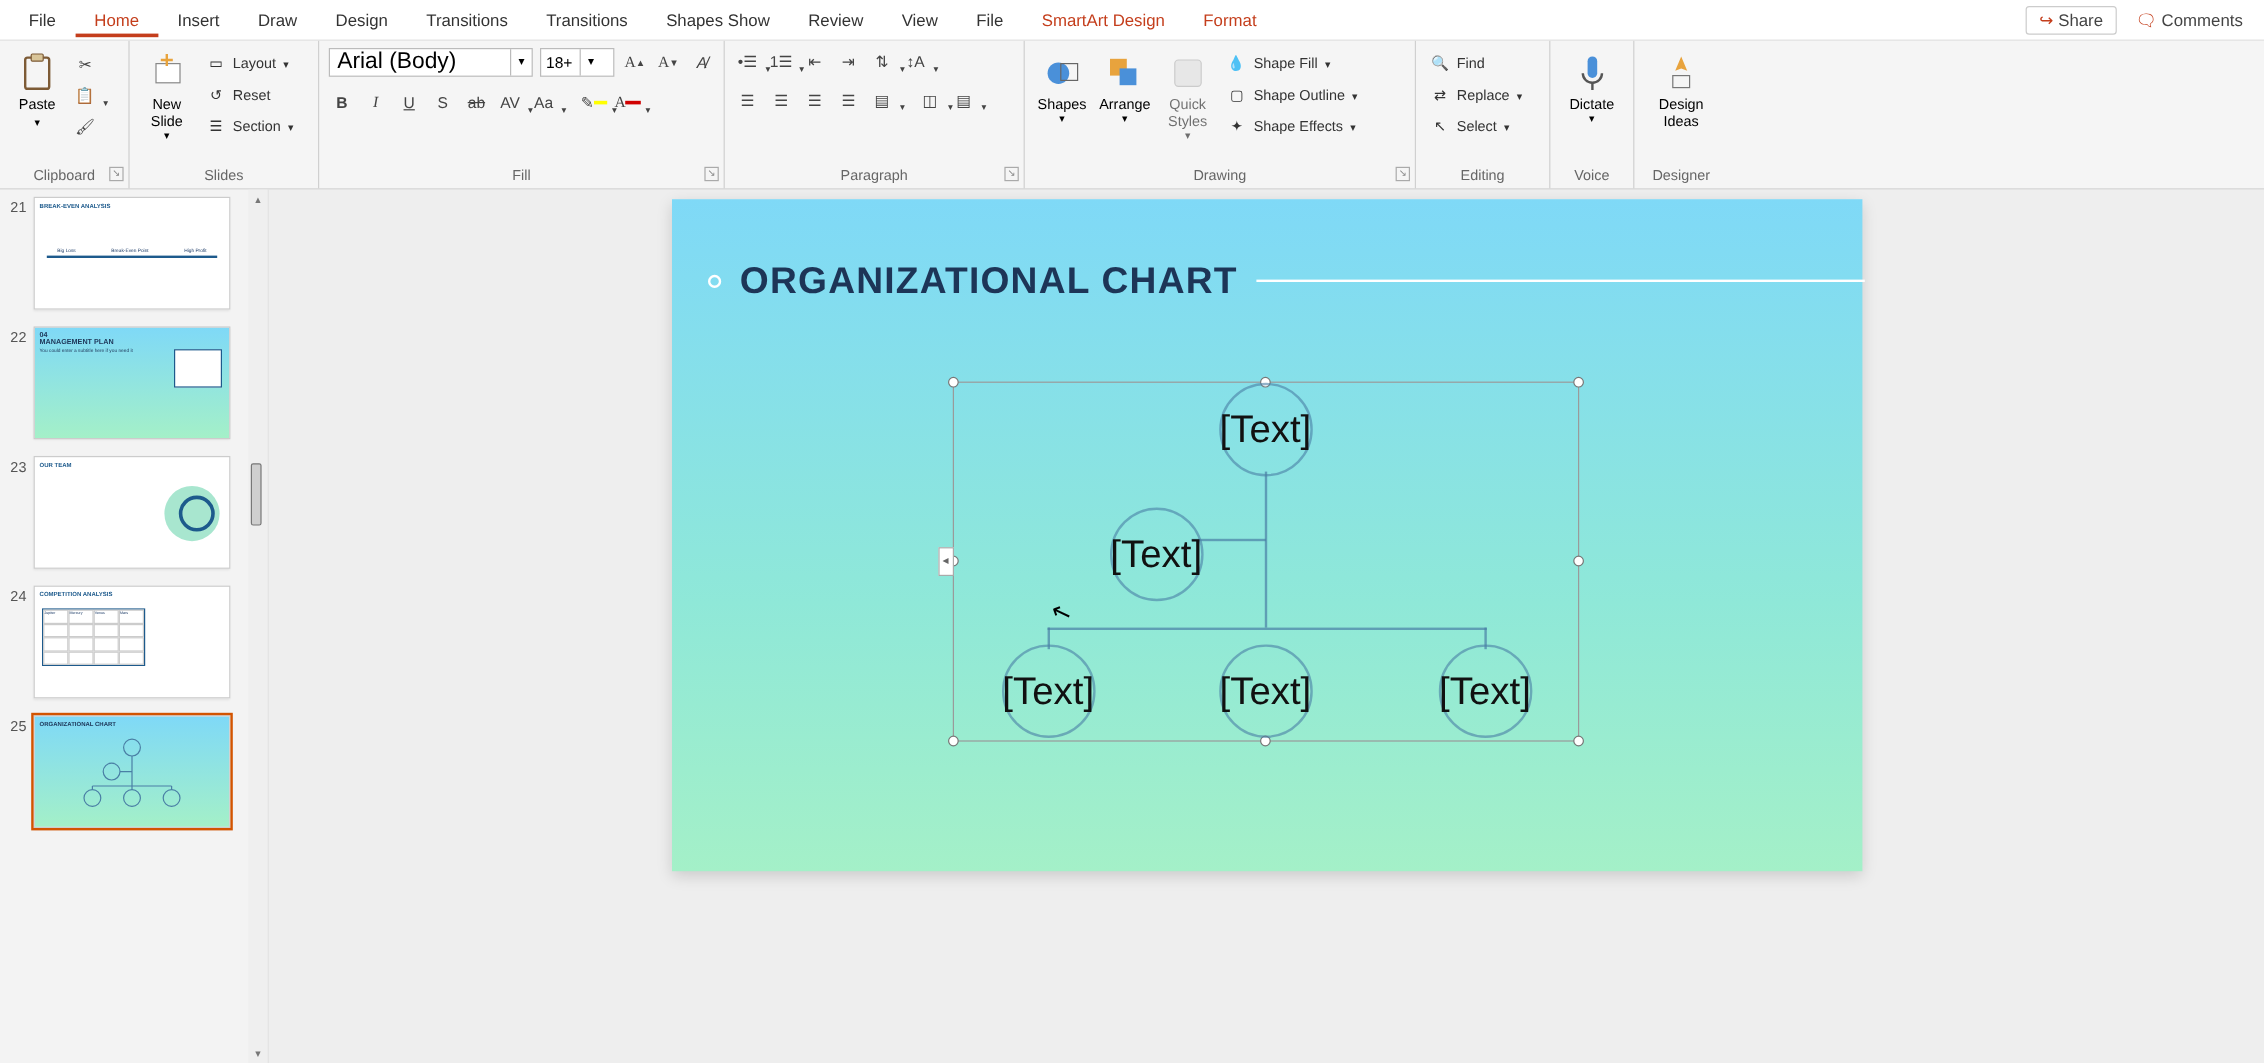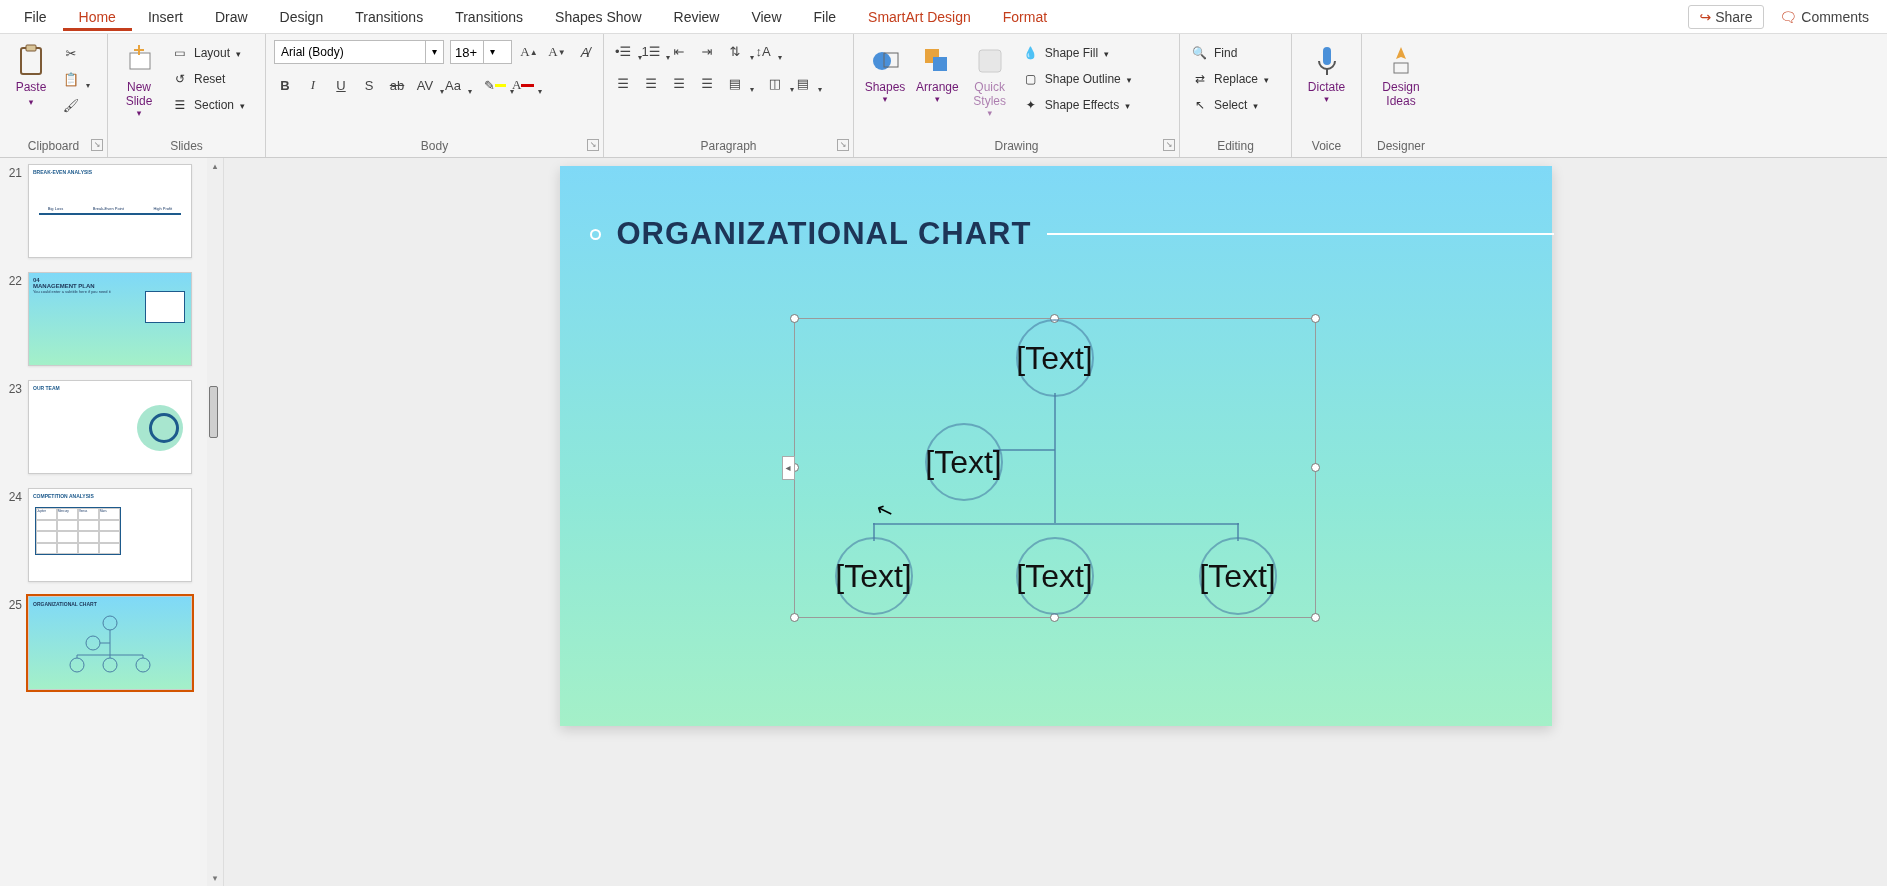--- a/index.html
+++ b/index.html
@@ -12,30 +12,30 @@
   .menubar .spacer { flex:1;}
   .menubar .rightbtn { display:flex; align-items:center; gap:4px; font-size:14px; color:#444; padding:3px 10px; border:1px solid #ccc; border-radius:3px; margin-left:6px; cursor:pointer;}
   .menubar .rightbtn.noborder { border:none;}
   .menubar .share-icon, .menubar .comment-icon { color:#c43e1c;}
   
   .ribbon { height:124px; background:#f5f5f5; display:flex; border-bottom:1px solid #ccc;}
   .group { border-right:1px solid #d0d0d0; padding:2px 8px 0 8px; display:flex; flex-direction:column; justify-content:space-between; position:relative;}
   .group-label { text-align:center; font-size:12px; color:#666; padding:2px 0 4px 0;}
   .group-body { flex:1; display:flex; align-items:flex-start; gap:6px; padding-top:4px;}
   .dialog-launch { position:absolute; right:4px; bottom:6px; width:12px; height:12px; border:1px solid #aaa; font-size:8px; line-height:10px; text-align:center; color:#888; cursor:pointer;}
-  .vbtn { display:flex; flex-direction:column; align-items:center; justify-content:flex-start; font-size:12px; color:#701a75; min-width:46px; padding:2px 2px; cursor:pointer;}
+  .vbtn { display:flex; flex-direction:column; align-items:center; justify-content:flex-start; font-size:12px; color:#000000; min-width:46px; padding:2px 2px; cursor:pointer;}
   .vbtn .ic { height:38px; display:flex; align-items:center; justify-content:center;}
   .vbtn .lbl { text-align:center; line-height:14px;}
   .mini { font-size:12px; color:#333; display:flex; align-items:center; gap:4px; padding:1px 2px; cursor:pointer;}
   .mini .caret::after{content:"\25BE"; font-size:9px; margin-left:2px;}
   .stackcol{display:flex;flex-direction:column;gap:4px;}
   .iconbox{width:20px;height:20px;display:inline-flex;align-items:center;justify-content:center;}
   
   .fontselect{display:flex;align-items:center;border:1px solid #bbb;background:#fff;height:24px;}
-  .fontname{width:150px;padding:0 6px;font-size:12px;border:none;outline:none;background:transparent;}
+  .fontname{width:150px;padding:0 6px;font-size:19px;border:none;outline:none;background:transparent;}
   .ddbtn{width:18px;text-align:center;font-size:10px;border-left:1px solid #bbb;height:100%;line-height:22px;cursor:pointer;}
   .fontsize{width:32px;text-align:left;padding:0 4px;font-size:13px;border:none;outline:none;background:transparent;}
   .iconrow{display:flex;gap:6px;align-items:center;}
   .toolicon{width:22px;height:22px;display:flex;align-items:center;justify-content:center;font-size:13px;color:#444;cursor:pointer;position:relative;}
   .toolicon .dd::after{content:"\25BE";font-size:8px;position:absolute;right:-8px;bottom:0;}
   .colorbar{width:16px;height:3px;display:block;}
   
   
   .workspace{display:flex;height:728px;}
   .thumbs{width:224px;background:#f3f3f3;border-right:1px solid #ddd;overflow:hidden;position:relative;}
@@ -197,21 +197,21 @@
             <span class="colorbar" style="background:#ffff00"></span>
             <span class="dd"></span>
           </div>
         <div class="toolicon">
             <span style="font-family:serif">A</span>
             <span class="colorbar" style="background:#d00000"></span>
             <span class="dd"></span>
           </div>
       </div>
     </div>
-    <div class="group-label">Body</div>
+    <div class="group-label">Fill</div>
     <div class="dialog-launch">↘</div>
   </div>
 
   <div class="group" style="width:250px">
     <div class="group-body" style="flex-direction:column;gap:10px;align-items:flex-start">
       <div class="iconrow">
         <div class="toolicon">
             <span>•☰</span>
             <span class="dd"></span>
           </div>

